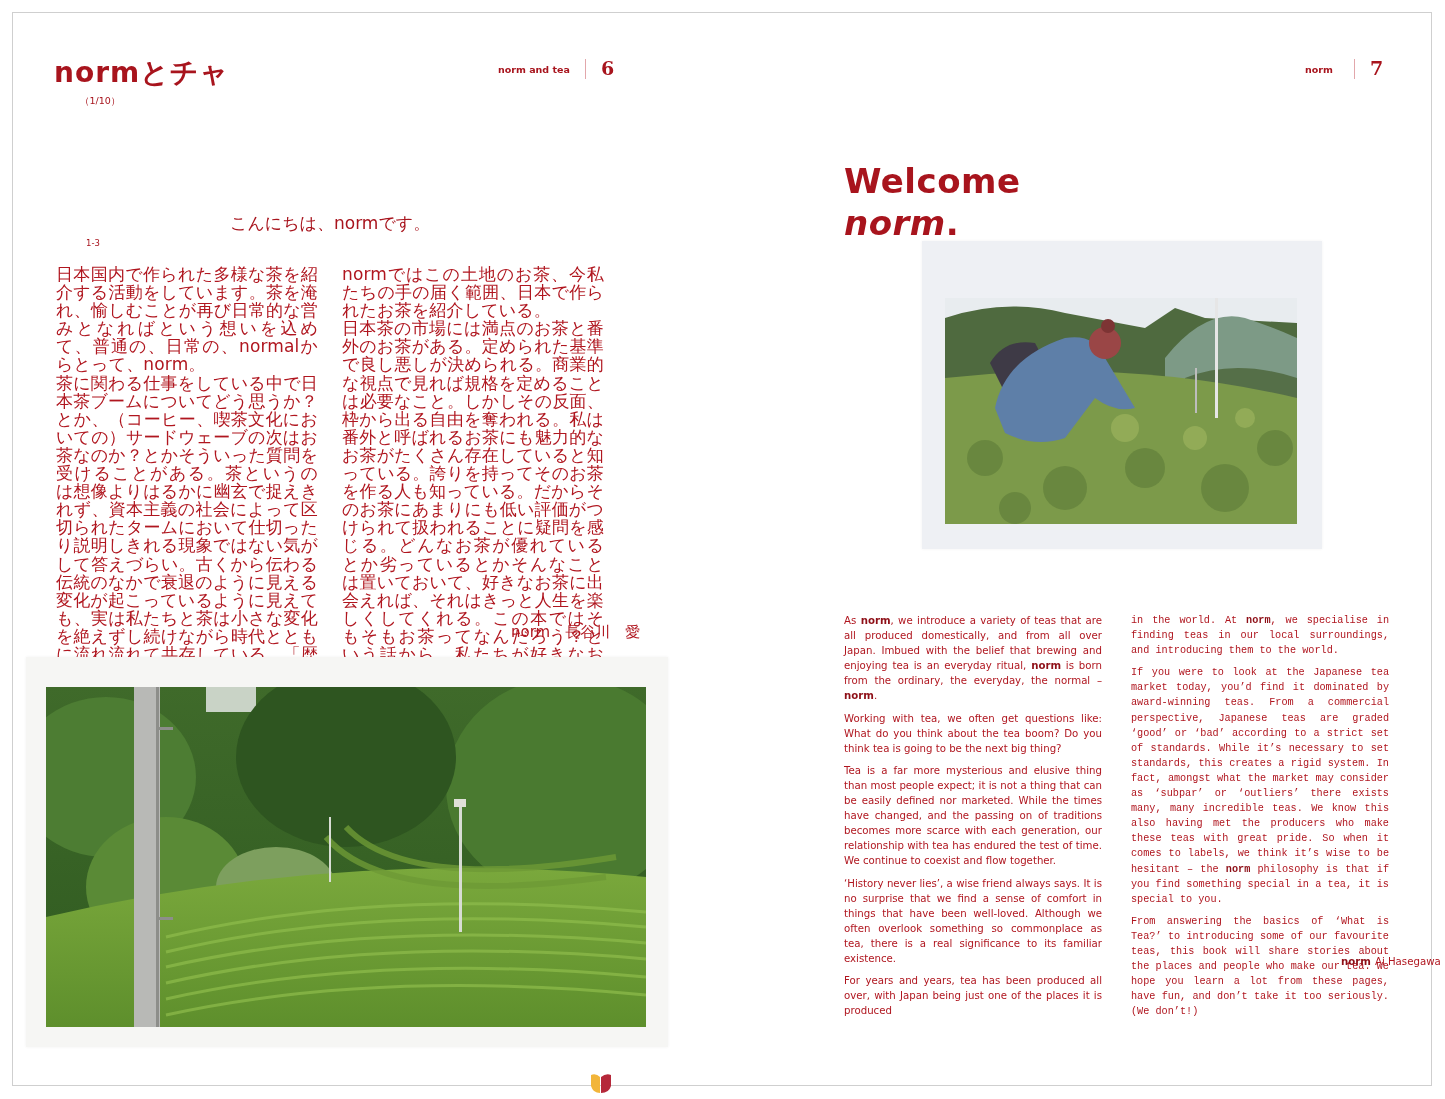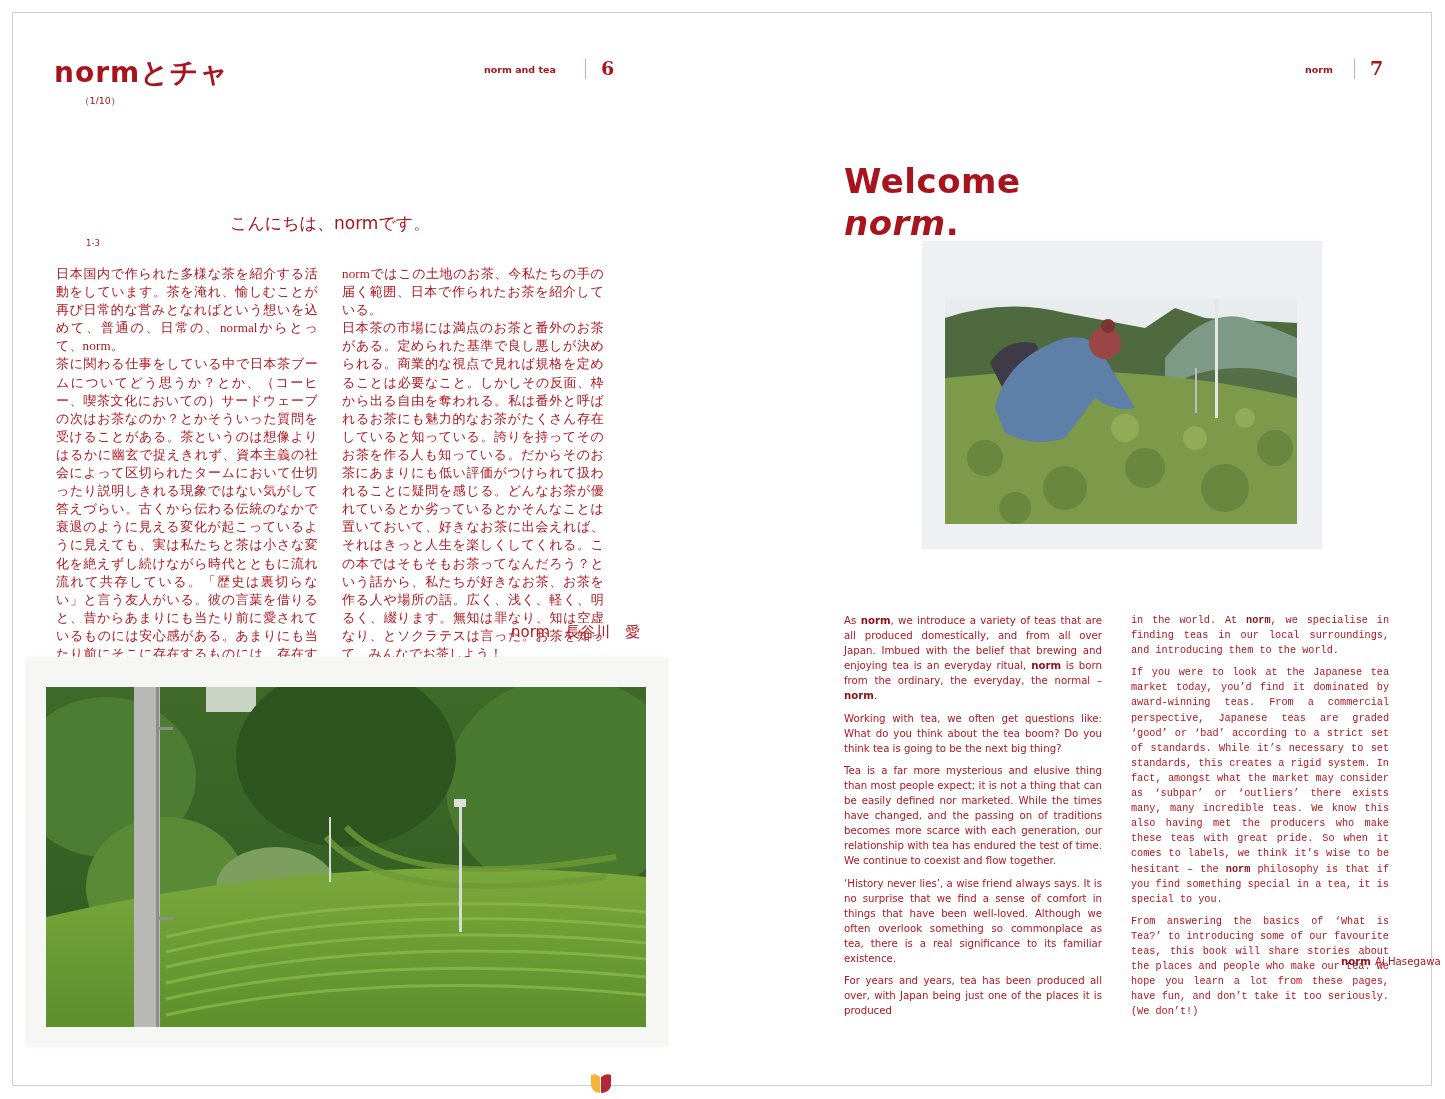--- a/index.html
+++ b/index.html
@@ -13,21 +13,21 @@
   
   .chapter-title { left: 54px; top: 54px; font-size: 28px; font-weight: bold; letter-spacing: 1px; color: #a8141d; font-family: "DejaVu Sans", sans-serif; }
   .chapter-sub { left: 80px; top: 95px; font-size: 9.5px; color: #a8141d; }
   .running-head { font-size: 9.5px; font-weight: bold; color: #a8141d; }
   .head-sep { width: 1px; height: 20px; background: #e2a7ab; }
   .page-num { font-family: "DejaVu Serif", "Liberation Serif", serif; font-size: 19px; font-weight: bold; color: #a8141d; }
 
   
   .jp-heading { left: 230px; top: 212px; font-size: 17px; color: #a8141d; }
   .section-num { left: 86px; top: 238px; font-size: 8.5px; color: #a8141d; }
-  .jp-col { width: 262px; font-size: 13px; line-height: 18.1px; color: #b0161f; text-align: justify; letter-spacing: 0.15px; font-family: Liberation Serif, serif; }
+  .jp-col { width: 262px; font-size: 17px; line-height: 18.1px; color: #b0161f; text-align: justify; letter-spacing: 0.15px; }
   .jp-col p { margin: 0; }
   .jp-sig { left: 511px; top: 623px; font-size: 15px; color: #b0161f; word-spacing: 3px; }
 
   
   .photo-frame { background: #f6f6f4; box-shadow: 0 0 3px rgba(0,0,0,0.06); }
   .photo-left-frame { left: 26px; top: 657px; width: 642px; height: 390px; }
   .photo-left { left: 46px; top: 687px; width: 600px; height: 340px; overflow: hidden; }
   .photo-right-frame { left: 922px; top: 241px; width: 400px; height: 308px; background: #eef0f4; }
   .photo-right { left: 945px; top: 298px; width: 352px; height: 226px; overflow: hidden; }
 
@@ -42,21 +42,21 @@
 
   .logo { left: 590px; top: 1072px; width: 22px; height: 22px; }
 </style>
 </head>
 <body>
 
 <div class="spread"></div>
 
 <div class="abs chapter-title">normとチャ</div>
 <div class="abs chapter-sub">（1/10）</div>
-<div class="abs running-head" style="left:484px; top:64px;">norm and tea</div>
+<div class="abs running-head" style="left:498px; top:64px;">norm and tea</div>
 <div class="abs head-sep" style="left:585px; top:59px;"></div>
 <div class="abs page-num" style="left:601px; top:57px;">6</div>
 
 <div class="abs jp-heading">こんにちは、normです。</div>
 <div class="abs section-num">1-3</div>
 
 <div class="abs jp-col" style="left:56px; top:265px;">
   <p>日本国内で作られた多様な茶を紹介する活動をしています。茶を淹れ、愉しむことが再び日常的な営みとなればという想いを込めて、普通の、日常の、normalからとって、norm。</p>
   <p>茶に関わる仕事をしている中で日本茶ブームについてどう思うか？とか、（コーヒー、喫茶文化においての）サードウェーブの次はお茶なのか？とかそういった質問を受けることがある。茶というのは想像よりはるかに幽玄で捉えきれず、資本主義の社会によって区切られたタームにおいて仕切ったり説明しきれる現象ではない気がして答えづらい。古くから伝わる伝統のなかで衰退のように見える変化が起こっているように見えても、実は私たちと茶は小さな変化を絶えずし続けながら時代とともに流れ流れて共存している。「歴史は裏切らない」と言う友人がいる。彼の言葉を借りると、昔からあまりにも当たり前に愛されているものには安心感がある。あまりにも当たり前にそこに存在するものには、存在するなりの理由がある。</p>
   <p>世界では昔から信じられないくらいたくさんのお茶が作られていて、日本もその産地のひとつ。</p>

